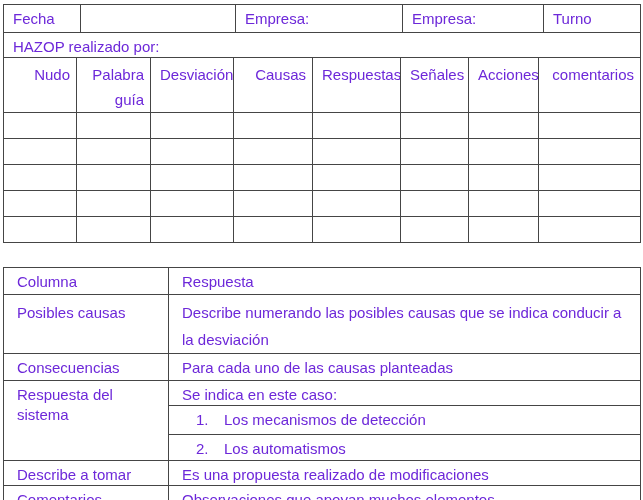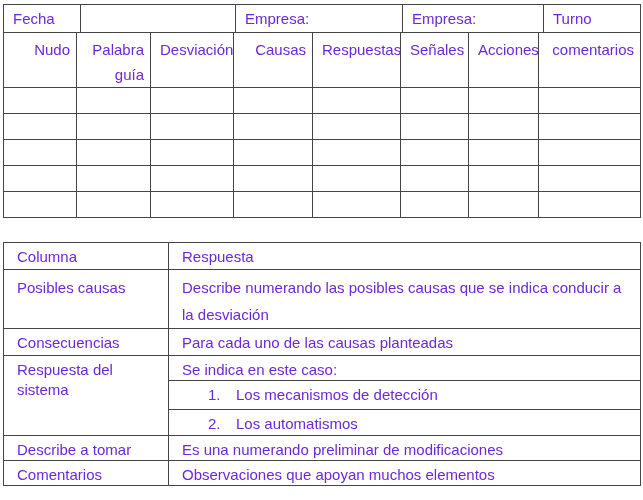--- a/index.html
+++ b/index.html
@@ -42,21 +42,21 @@
   .tbl-c { margin-top: 24px; }
   .tbl-c td { padding-left: 13px; }
   .tbl-c tr.lr1 td { height: 27px; }
   .tbl-c tr.lr2 td { height: 55px; line-height: 27px; margin-top: 10px; }
   .tbl-c tr.lr3 td { height: 27px; }
   .tbl-c tr.lr4a td { height: 23px; }
   .tbl-c tr.lr4b td { height: 29px; }
   .tbl-c tr.lr4c td { height: 26px; }
   .tbl-c tr.lr5 td { height: 25px; }
   .tbl-c tr.lr6 td { height: 25px; }
-  .tbl-c td.list-cell { padding-left: 39px; }
+  .tbl-c td.list-cell { padding-left: 27px; }
   .list-num {
     display: inline-block;
     min-width: 16px;
     margin-right: 12px;
   }
 </style>
 </head>
 <body>
 
 <div class="page">
@@ -69,20 +69,23 @@
         <col style="width:141px">
         <col style="width:97px">
     </colgroup>
     <tbody>
         <tr class="r1">
       <td>Fecha</td>
       <td></td>
       <td>Empresa:</td>
       <td>Empresa:</td>
       <td>Turno</td>
+    </tr>
+    <tr class="r2">
+      <td colspan="5">HAZOP realizado por:</td>
     </tr>
   </tbody>
     </table>
 
   <table class="tbl-b">
     <colgroup>
       <col style="width:73px">
         <col style="width:74px">
         <col style="width:83px">
         <col style="width:79px">
@@ -178,21 +181,21 @@
       <td>Se indica en este caso:</td>
     </tr>
     <tr class="lr4b">
       <td class="list-cell"><span class="list-num">1.</span><span>Los mecanismos de detección</span></td>
     </tr>
     <tr class="lr4c">
       <td class="list-cell"><span class="list-num">2.</span><span>Los automatismos</span></td>
     </tr>
     <tr class="lr5">
       <td>Describe a tomar</td>
-      <td>Es una numerando preliminar de modificaciones</td>
+      <td>Es una propuesta realizado de modificaciones</td>
     </tr>
     <tr class="lr6">
       <td>Comentarios</td>
       <td>Observaciones que apoyan muchos elementos</td>
     </tr>
   </tbody>
     </table>
 
 </div>
 

